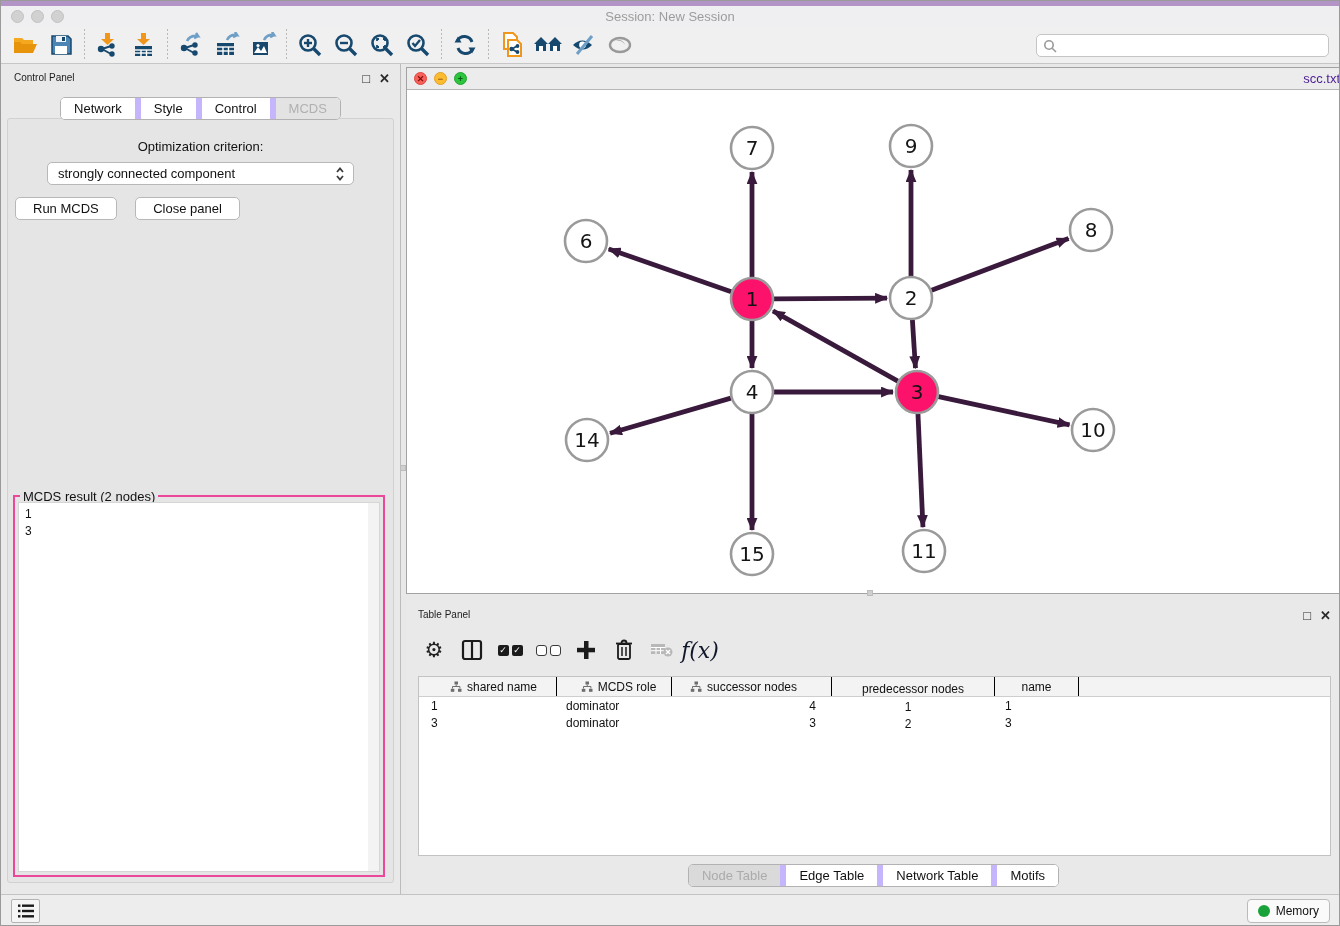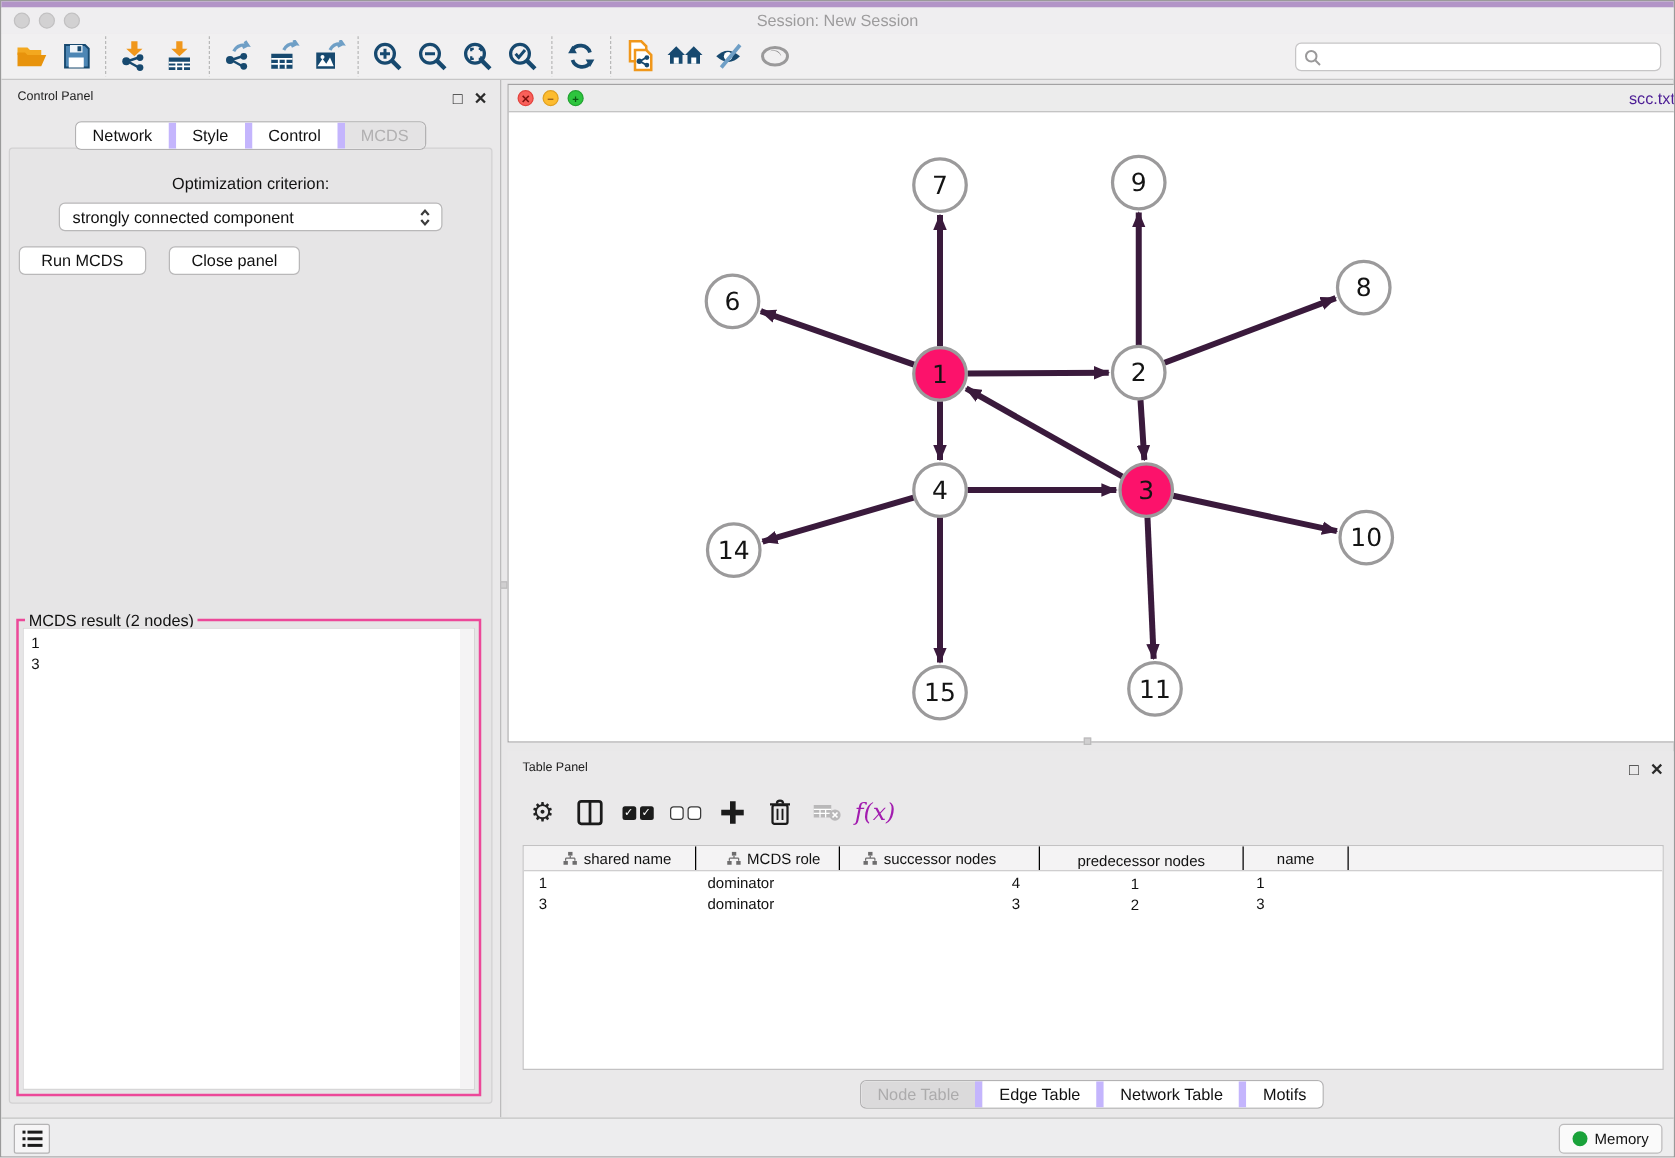--- a/index.html
+++ b/index.html
@@ -85,21 +85,21 @@
   .table-panel { position:absolute; left:405px; top:600px; width:935px; height:293px; background:#eae9ea; }
   .tp-head { position:absolute; top:0; left:0; right:0; height:26px; }
   .tp-toolbar { position:absolute; top:30px; left:12px; right:10px; height:38px;
                 display:flex; align-items:center; gap:6px; }
   .ticon { width:32px; height:30px; display:flex; align-items:center; justify-content:center; }
   .gear-glyph { font-family:"DejaVu Sans",sans-serif; font-size:21px; color:#222; }
   .chkpair { display:flex; gap:3px; }
   .chk { width:11px; height:11px; border-radius:2px; }
   .chk.on  { background:#1b1b1b; color:#fff; font-size:9px; line-height:11px; text-align:center; }
   .chk.off { border:1.5px solid #3a3a3a; border-radius:3px; background:#fff; }
-  .fx { font-family:"DejaVu Serif", serif; font-style:italic; font-size:19px; color:#a21caf; }
+  .fx { font-family:"DejaVu Serif", serif; font-style:italic; font-size:22px; color:#0f172a; }
 
   .tp-grid { position:absolute; left:12px; right:10px; top:75px; bottom:38px; background:#fff;
              border:1px solid #c3c2c3; overflow:hidden; }
   .grid-header { display:flex; height:20px; background:#f4f3f4; border-bottom:1px solid #cfcecf;
                  font-size:12px; color:#111; }
   .gh-cell { display:flex; align-items:center; justify-content:center; gap:5px;
              border-right:1px solid #000000; height:100%; }
   .grid-row { display:flex; height:17px; font-size:12px; color:#111; align-items:center; }
   .gc { height:100%; display:flex; align-items:center; }
   .c0 { width:138px; padding-left:12px; }

